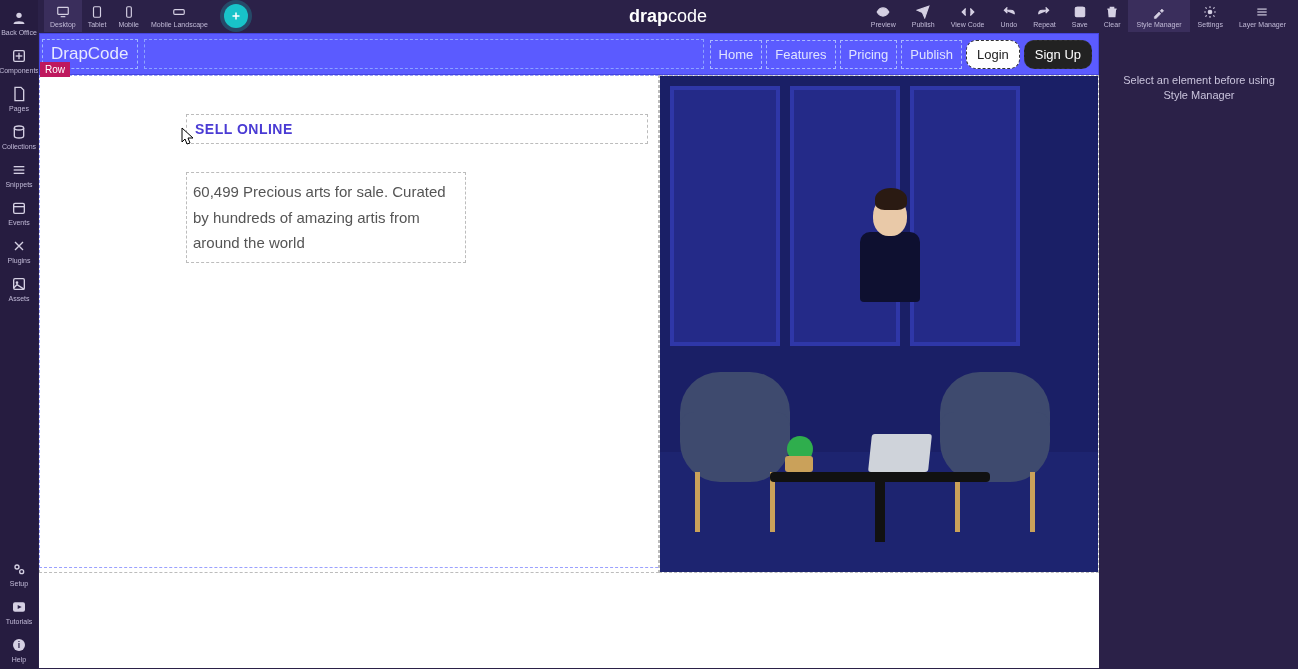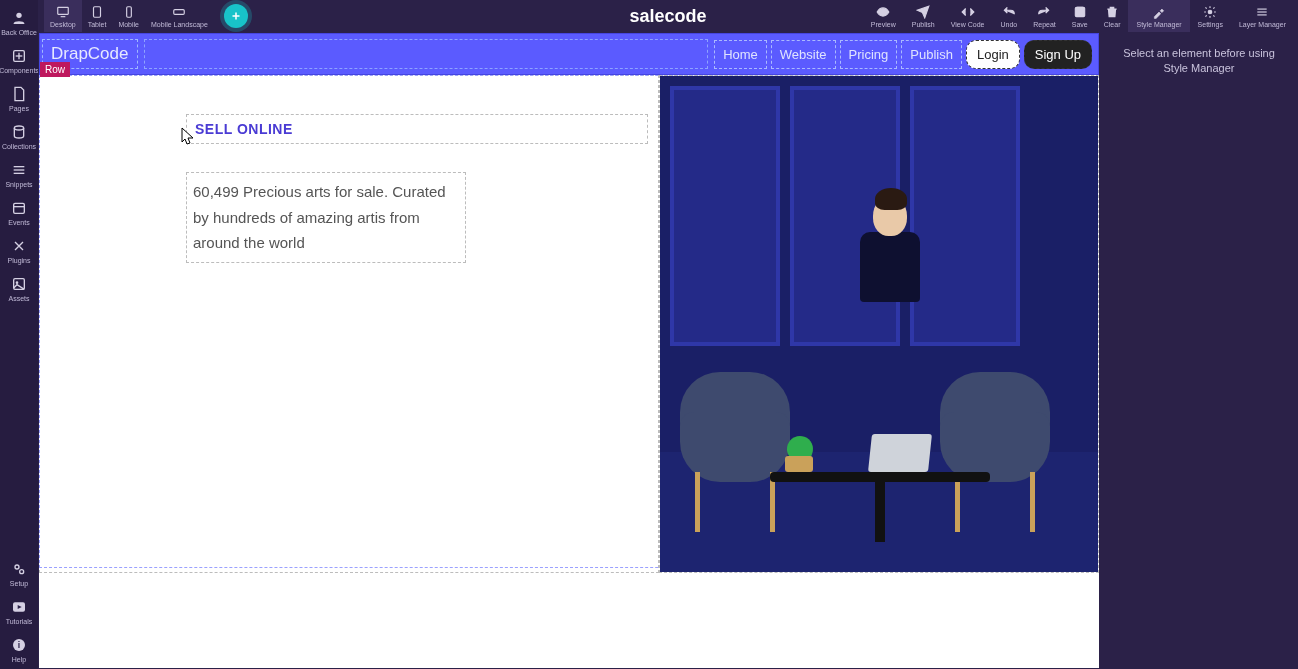--- a/index.html
+++ b/index.html
@@ -15,30 +15,30 @@
 
 .top-bar { position:absolute; left:38px; top:0; right:0; height:32px; background:#2b2148; display:flex; align-items:center; }
 .device-group { display:flex; align-items:flex-start; margin-left:6px; height:32px; }
 .device { display:flex; flex-direction:column; align-items:center; justify-content:center; height:32px; padding:0 6px; cursor:pointer; }
 .device.active { background:#3a2e5c; }
 .device svg { width:14px; height:14px; fill:#d5d0e3; }
 .device span { font-size:7px; color:#c0b9d6; margin-top:2px; white-space:nowrap; }
 .add-btn { width:24px; height:24px; border-radius:50%; background:#18c3c9; display:flex; align-items:center; justify-content:center; margin-left:10px; margin-top:4px; cursor:pointer; box-shadow:0 0 0 4px rgba(24,195,201,.25); }
 .add-btn svg { width:12px; height:12px; fill:#fff; }
 .logo { position:absolute; left:50%; transform:translateX(-50%); font-size:18px; font-weight:700; color:#fff; letter-spacing:0; }
-.logo .alt { font-weight:700; }
+.logo .alt { font-weight:400; }
 .top-actions { margin-left:auto; display:flex; align-items:flex-start; height:32px; padding-right:4px; }
 .taction { display:flex; flex-direction:column; align-items:center; justify-content:center; height:32px; padding:0 8px; cursor:pointer; }
 .taction.active { background:#3a2e5c; }
 .taction svg { width:14px; height:14px; fill:#d5d0e3; stroke:#d5d0e3; }
 .taction span { font-size:7px; color:#c0b9d6; margin-top:2px; white-space:nowrap; }
 
 
 .right-panel { position:absolute; right:0; top:32px; width:198px; height:637px; background:#2b2148; padding:14px 10px; }
-.right-panel .hint { font-size:11px; color:#c9c3dc; text-align:center; line-height:1.4; }
+.right-panel .hint { font-size:11px; color:#c9c3dc; text-align:center; line-height:1.4;margin-top:27px; }
 
 
 .canvas-wrap { position:absolute; left:38px; top:32px; width:1062px; height:637px; background:#fff; overflow:hidden; border:1px solid #2b2148; }
 
 
 .sel-frame { position:absolute; left:0; top:0; right:0; bottom:0; }
 
 
 .site-nav { height:42px; background:#5b5bff; border:1px solid #4646e0; display:flex; align-items:center; padding:0 0; position:relative; }
 .sel-tag { position:absolute; left:0; top:28px; background:#be185d; color:#fff; font-size:10px; padding:2px 5px; z-index:5; }
@@ -197,21 +197,21 @@
         </svg>
         <span>Mobile Landscape</span>
       </div>
     <div class="add-btn">
         <svg viewBox="0 0 24 24">
           <line x1="12" y1="5" x2="12" y2="19" stroke="#fff" stroke-width="3"></line>
           <line x1="5" y1="12" x2="19" y2="12" stroke="#fff" stroke-width="3"></line>
         </svg>
       </div>
   </div>
-  <div class="logo"><span>sale</span><span class="alt">code</span></div>
+  <div class="logo"><span>drap</span><span class="alt">code</span></div>
   <div class="top-actions">
     <div class="taction">
         <svg viewBox="0 0 24 24" fill="none">
           <path d="M2 12s4-7 10-7 10 7 10 7-4 7-10 7S2 12 2 12z" stroke="#d5d0e3" stroke-width="2"></path>
           <circle cx="12" cy="12" r="3" stroke="#d5d0e3" stroke-width="2"></circle>
         </svg>
         <span>Preview</span>
       </div>
     <div class="taction">
         <svg viewBox="0 0 24 24" fill="none">
@@ -280,21 +280,21 @@
 
 <div class="canvas-wrap">
   <div class="sel-frame">
 
     <div class="site-nav">
       <div class="sel-tag">Row</div>
       <div class="brand-box"><span>DrapCode</span></div>
       <div class="nav-spacer"></div>
       <div class="nav-links">
         <div class="nav-link">Home</div>
-        <div class="nav-link">Website</div>
+        <div class="nav-link">Features</div>
         <div class="nav-link">Pricing</div>
         <div class="nav-link">Publish</div>
         <div class="nav-btn">Login</div>
         <div class="nav-btn dark">Sign Up</div>
       </div>
     </div>
 
     <div class="dash-outline"></div>
 
     <div class="hero">

